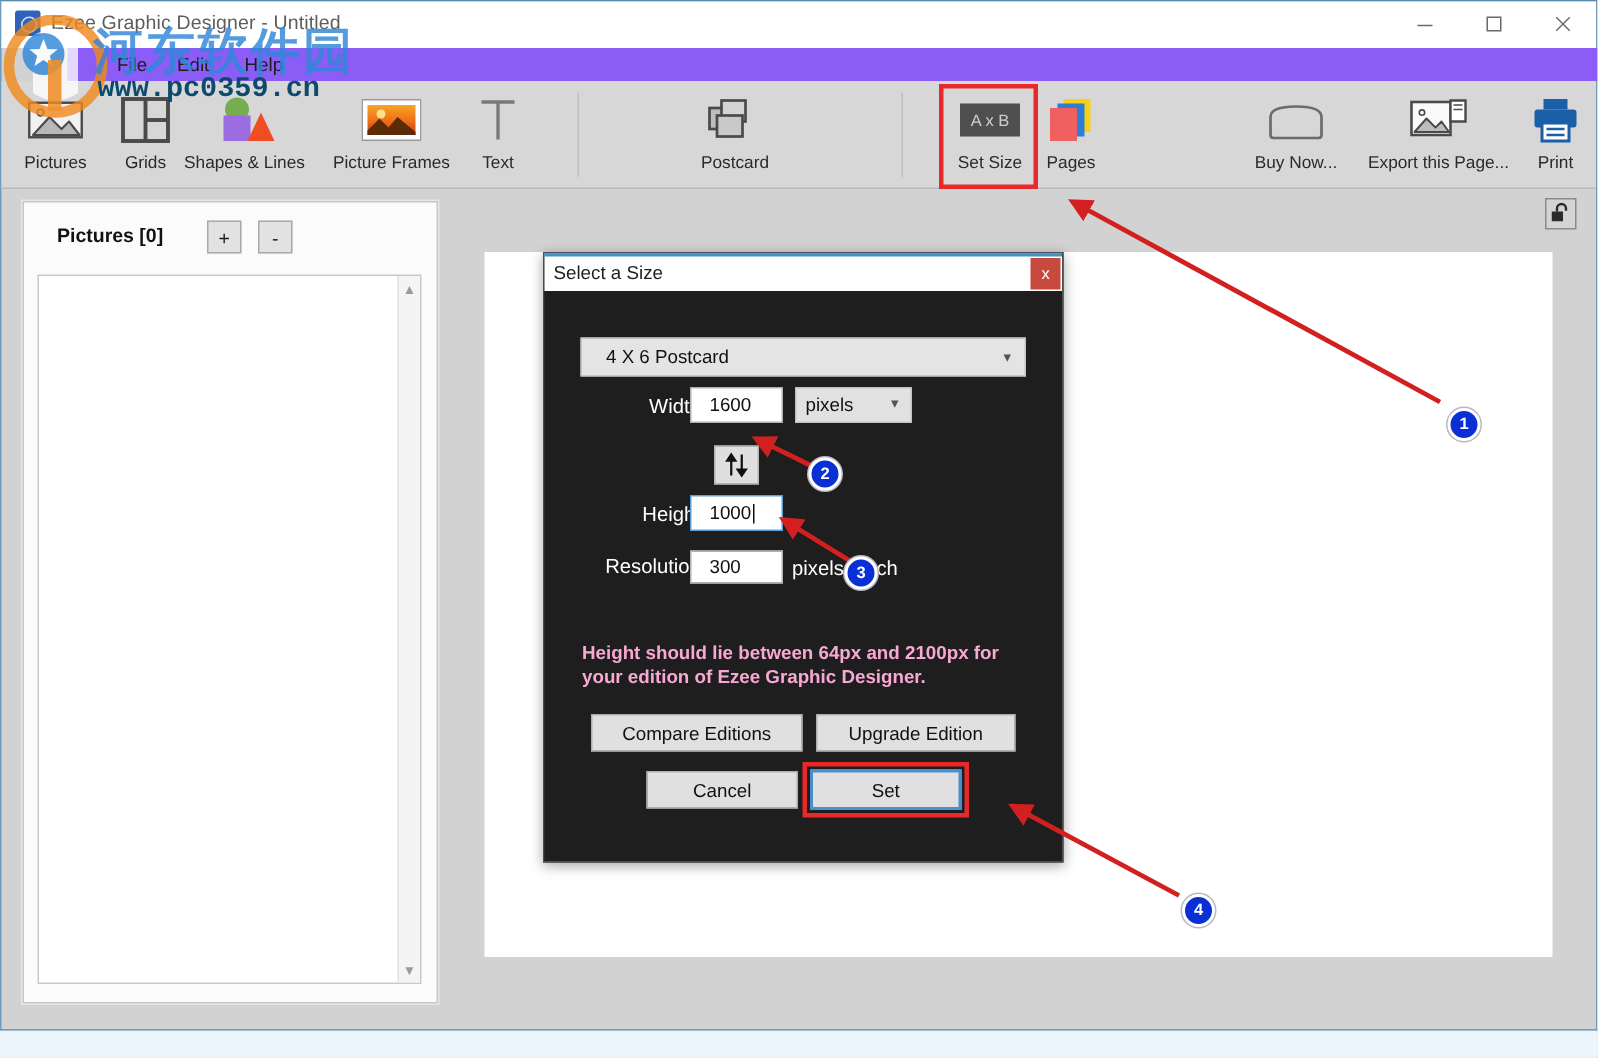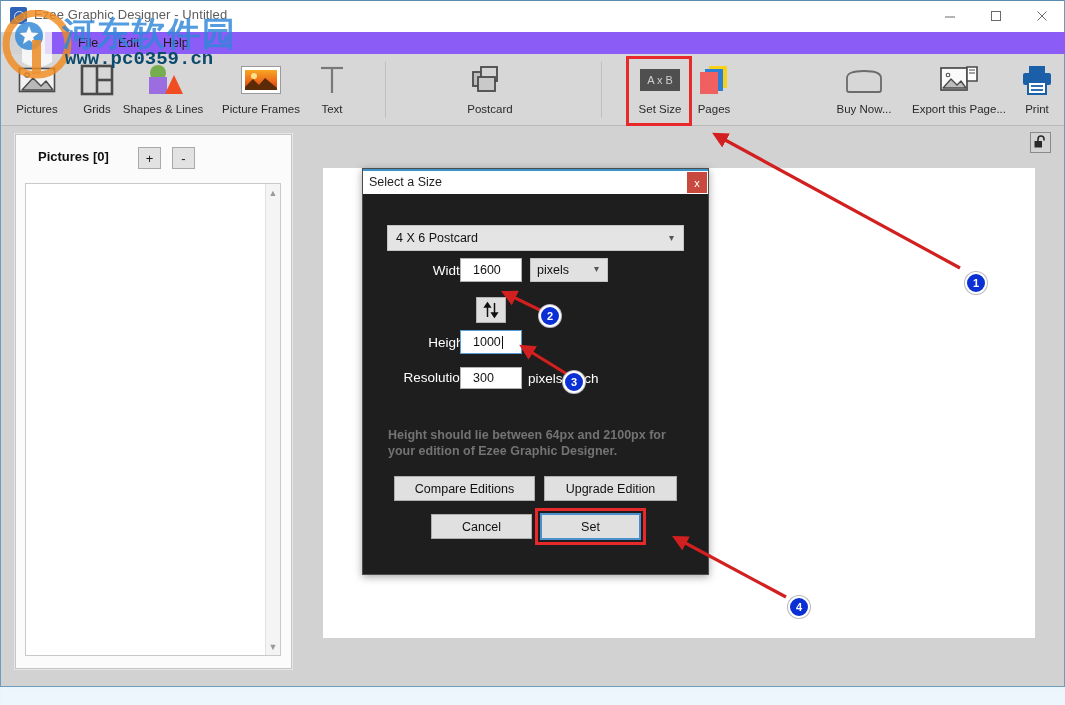--- a/index.html
+++ b/index.html
@@ -217,21 +217,21 @@
     width: 345px; height: 380px;
     background: #1e1e1e;
   }
   .dlg-select {
     position: absolute; left: 24px; top: 31px;
     width: 297px; height: 26px;
     background: #e4e4e4;
     border: 1px solid #c4c4c4;
     font-size: 12.5px; color: #111;
     display: flex; align-items: center;
-    padding-left: 8px;
+    padding-left: 16px;
     cursor: default;
   }
   .dlg-select .chev {
     position: absolute; right: 9px; top: 6px;
     font-size: 10px; color: #555;
   }
   .dlg-label {
     position: absolute;
     font-size: 13.5px; color: #ffffff;
     text-align: right;
@@ -270,21 +270,21 @@
     border: 1px solid #b4b4b4;
     display: flex; align-items: center; justify-content: center;
     cursor: default;
   }
   .dlg-note {
     position: absolute;
     left: 25px; top: 233px;
     width: 300px;
     font-size: 12.5px;
     font-weight: bold;
-    color: #737373;
+    color: #f9a8d4;
     line-height: 16px;
   }
   .dlg-btn {
     position: absolute;
     background: #e0e0e0;
     border: 1px solid #aeaeae;
     font-size: 12.5px;
     color: #111;
     display: flex; align-items: center; justify-content: center;
     cursor: default;

